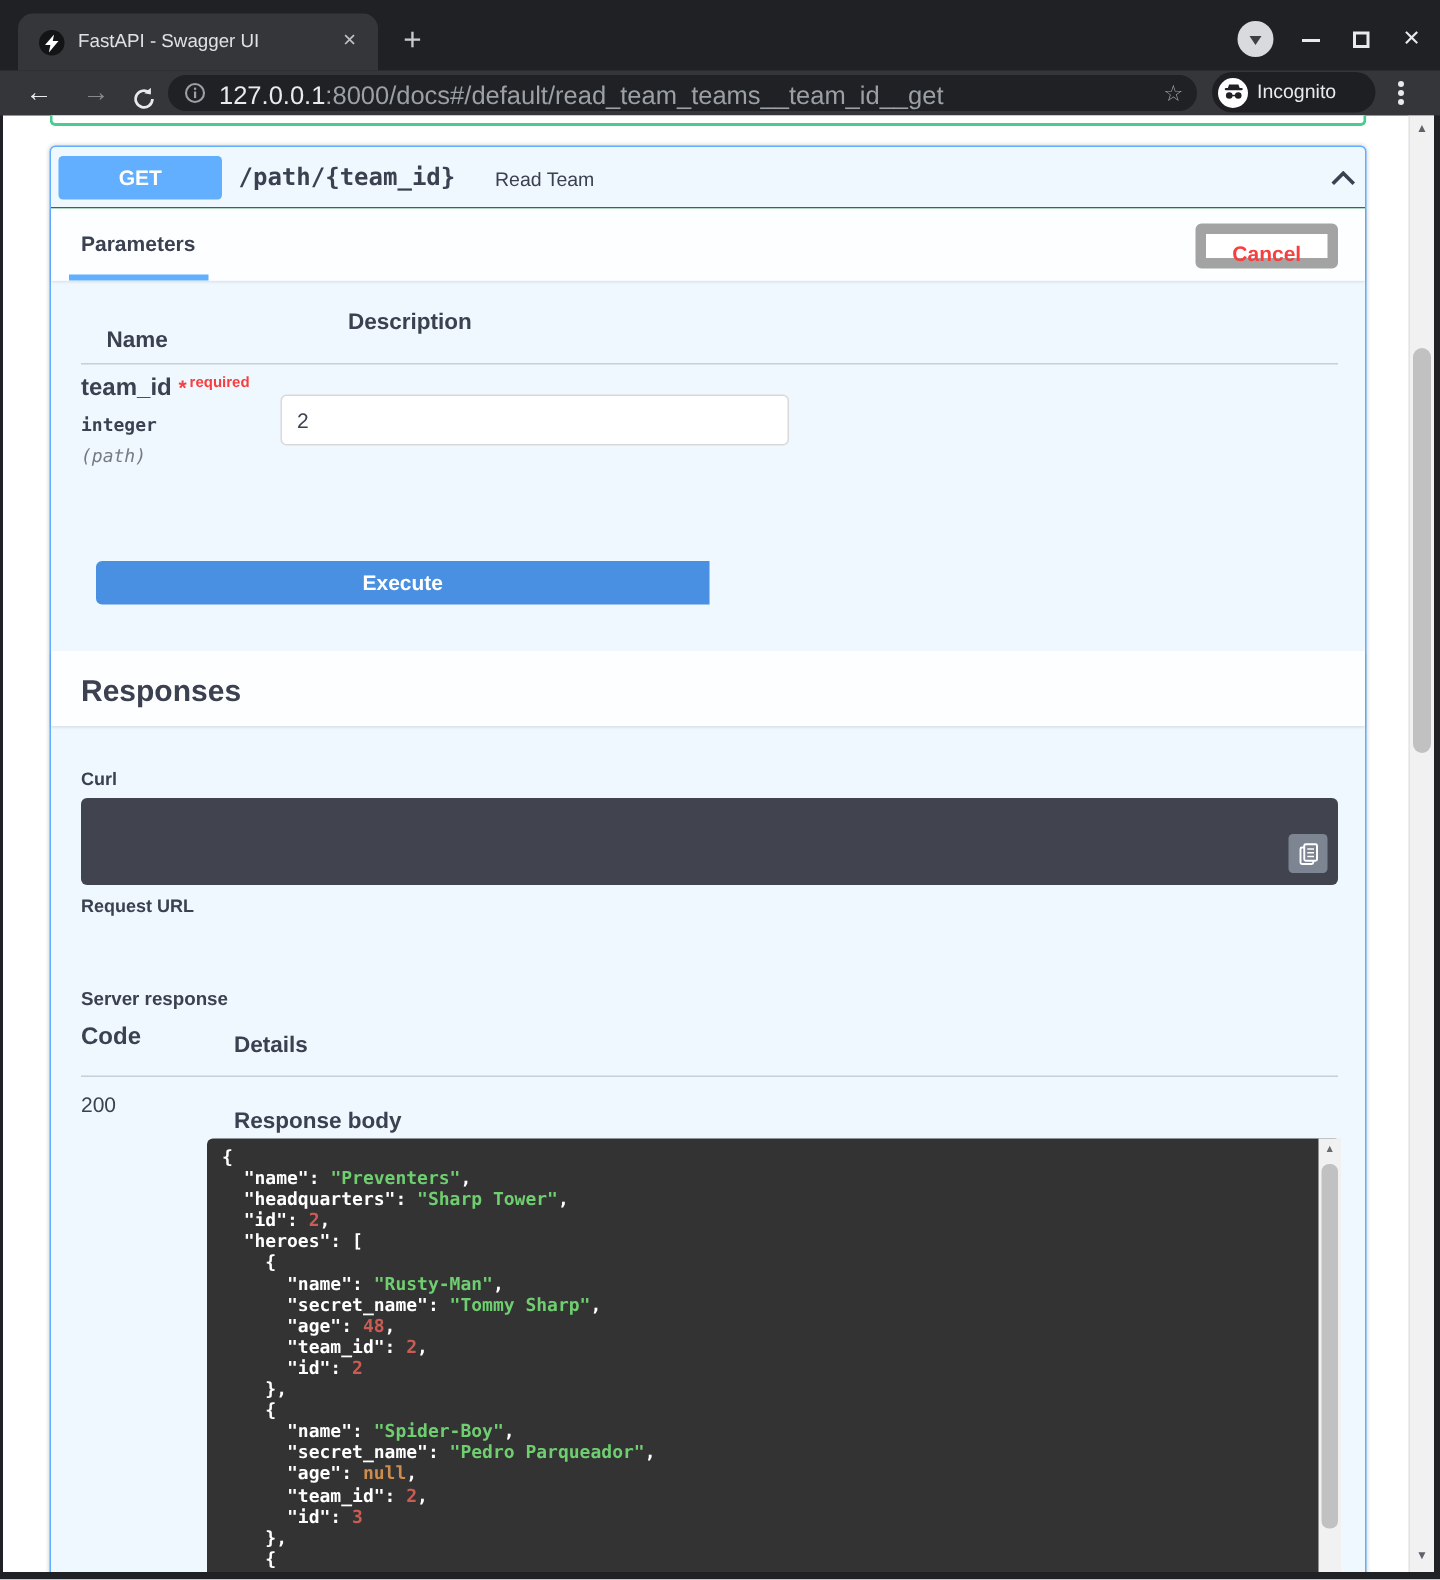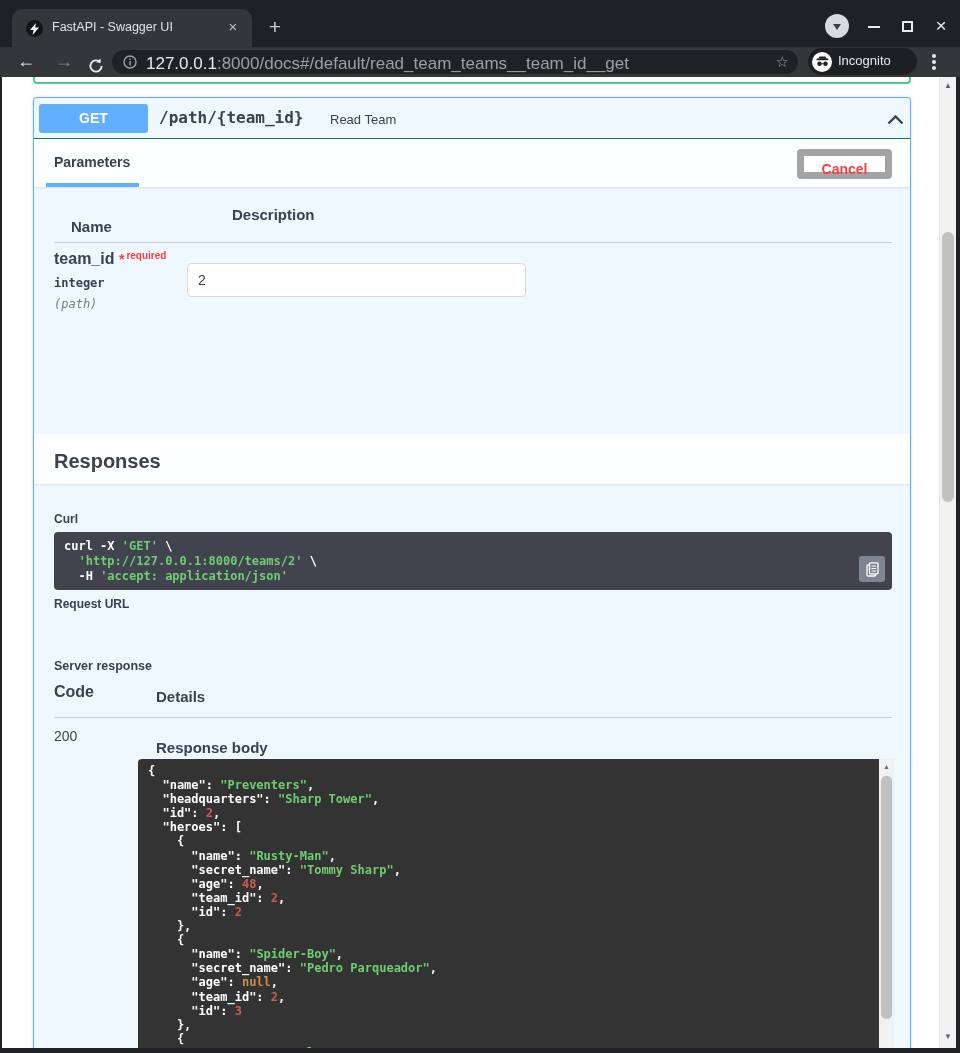--- a/index.html
+++ b/index.html
@@ -182,28 +182,28 @@
 
       <span class="col-hdr" style="left:20px; top:120px;">Name</span>
       <span class="col-hdr" style="left:152px; top:108px;margin-left:29px;">Description</span>
       <div class="divider" style="top:144px;"></div>
 
       <div class="param-name"><span>team_id</span> <span class="req-star">*</span><span class="req-label">required</span></div>
       <span class="param-type">integer</span>
       <span class="param-in">(path)</span>
       <input class="param-input" value="2" style="">
 
+      <div class="exec-btn">Execute</div>
 
       <div class="sec-bar responses-bar">
         <span class="responses-title">Responses</span>
       </div>
 
       <span class="small-hdr" style="top:414px;">Curl</span>
       <div class="code-dark curl-block">
-        <div class="curl-code"><div><span class="tok-p">curl -X </span><span class="tok-s">'GET'</span><span class="tok-p"> \</span></div><div><span class="tok-p">  </span><span class="tok-s">'http://127.0.0.1:8000/teams/2'</span><span class="tok-p"> \</span></div><div><span class="tok-p">  -H </span><span class="tok-s">'accept: application/json'</span></div></div>
         <div class="copy-btn">
           <svg width="13" height="15" viewBox="0 0 13 15">
               <rect x="1" y="3" width="8.5" height="11" rx="1" fill="none" stroke="#ffffff" stroke-width="1.3"></rect>
               <rect x="3.5" y="0.8" width="8.5" height="11" rx="1" fill="#7d8492" stroke="#ffffff" stroke-width="1.3"></rect>
               <line x1="5.5" y1="4" x2="10" y2="4" stroke="#ffffff" stroke-width="1"></line>
               <line x1="5.5" y1="6.5" x2="10" y2="6.5" stroke="#ffffff" stroke-width="1"></line>
               <line x1="5.5" y1="9" x2="10" y2="9" stroke="#ffffff" stroke-width="1"></line>
             </svg>
         </div>
       </div>

